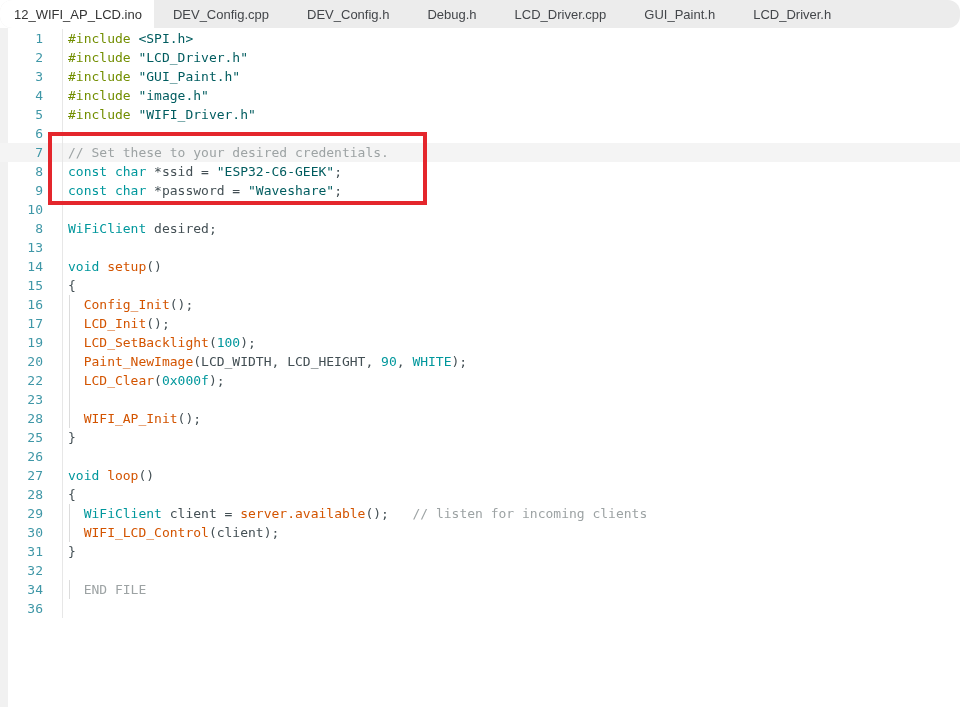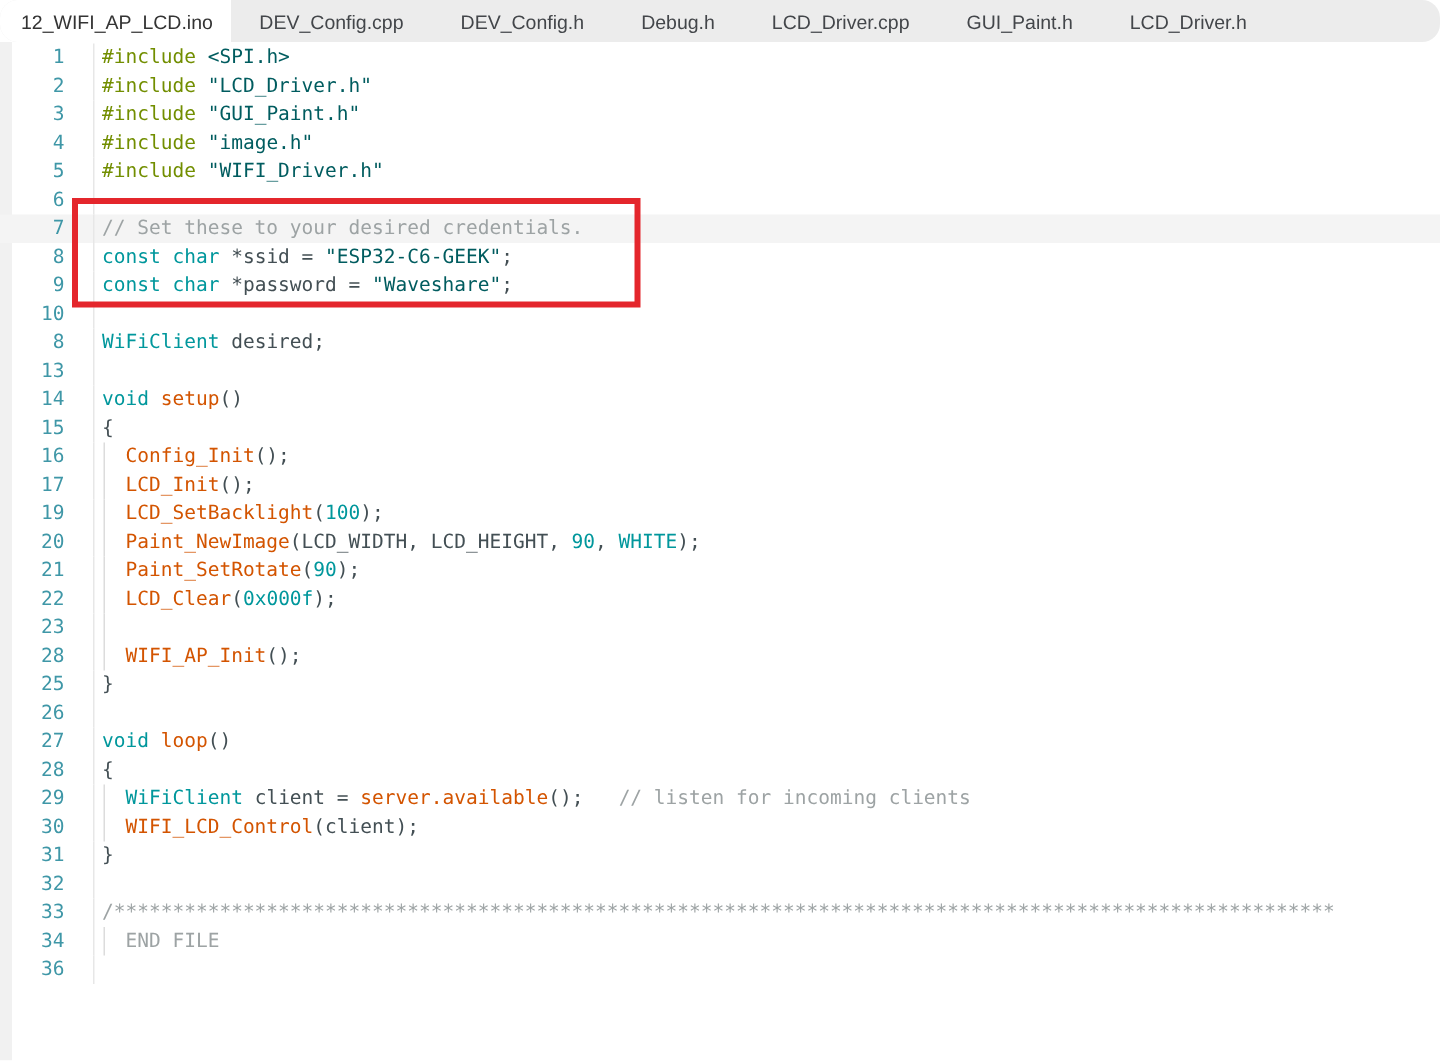--- a/index.html
+++ b/index.html
@@ -130,24 +130,20 @@
     </div>
     <div class="line">
       <span class="ln">19</span>
       <span class="content guide"><span class="t-p">  </span><span class="t-f">LCD_SetBacklight</span><span class="t-p">(</span><span class="t-n">100</span><span class="t-p">);</span></span>
     </div>
     <div class="line">
       <span class="ln">20</span>
       <span class="content guide"><span class="t-p">  </span><span class="t-f">Paint_NewImage</span><span class="t-p">(LCD_WIDTH, LCD_HEIGHT, </span><span class="t-n">90</span><span class="t-p">, </span><span class="t-n">WHITE</span><span class="t-p">);</span></span>
     </div>
     <div class="line">
-      <span class="ln">21</span>
-      <span class="content guide"><span class="t-p">  </span><span class="t-f">Paint_SetRotate</span><span class="t-p">(</span><span class="t-n">90</span><span class="t-p">);</span></span>
-    </div>
-    <div class="line">
       <span class="ln">22</span>
       <span class="content guide"><span class="t-p">  </span><span class="t-f">LCD_Clear</span><span class="t-p">(</span><span class="t-n">0x000f</span><span class="t-p">);</span></span>
     </div>
     <div class="line">
       <span class="ln">23</span>
       <span class="content guide"></span>
     </div>
     <div class="line">
       <span class="ln">28</span>
       <span class="content guide"><span class="t-p">  </span><span class="t-f">WIFI_AP_Init</span><span class="t-p">();</span></span>
@@ -178,24 +174,20 @@
     </div>
     <div class="line">
       <span class="ln">31</span>
       <span class="content"><span class="t-p">}</span></span>
     </div>
     <div class="line">
       <span class="ln">32</span>
       <span class="content"></span>
     </div>
     <div class="line">
-      <span class="ln">33</span>
-      <span class="content"><span class="t-c">/********************************************************************************************************</span></span>
-    </div>
-    <div class="line">
       <span class="ln">34</span>
       <span class="content guide"><span class="t-c">  END FILE</span></span>
     </div>
     <div class="line">
       <span class="ln">36</span>
       <span class="content"></span>
     </div>
   </div>
 
 <div class="annotation" style="left: 48px; top: 132px; width: 379px; height: 73px;"></div>

